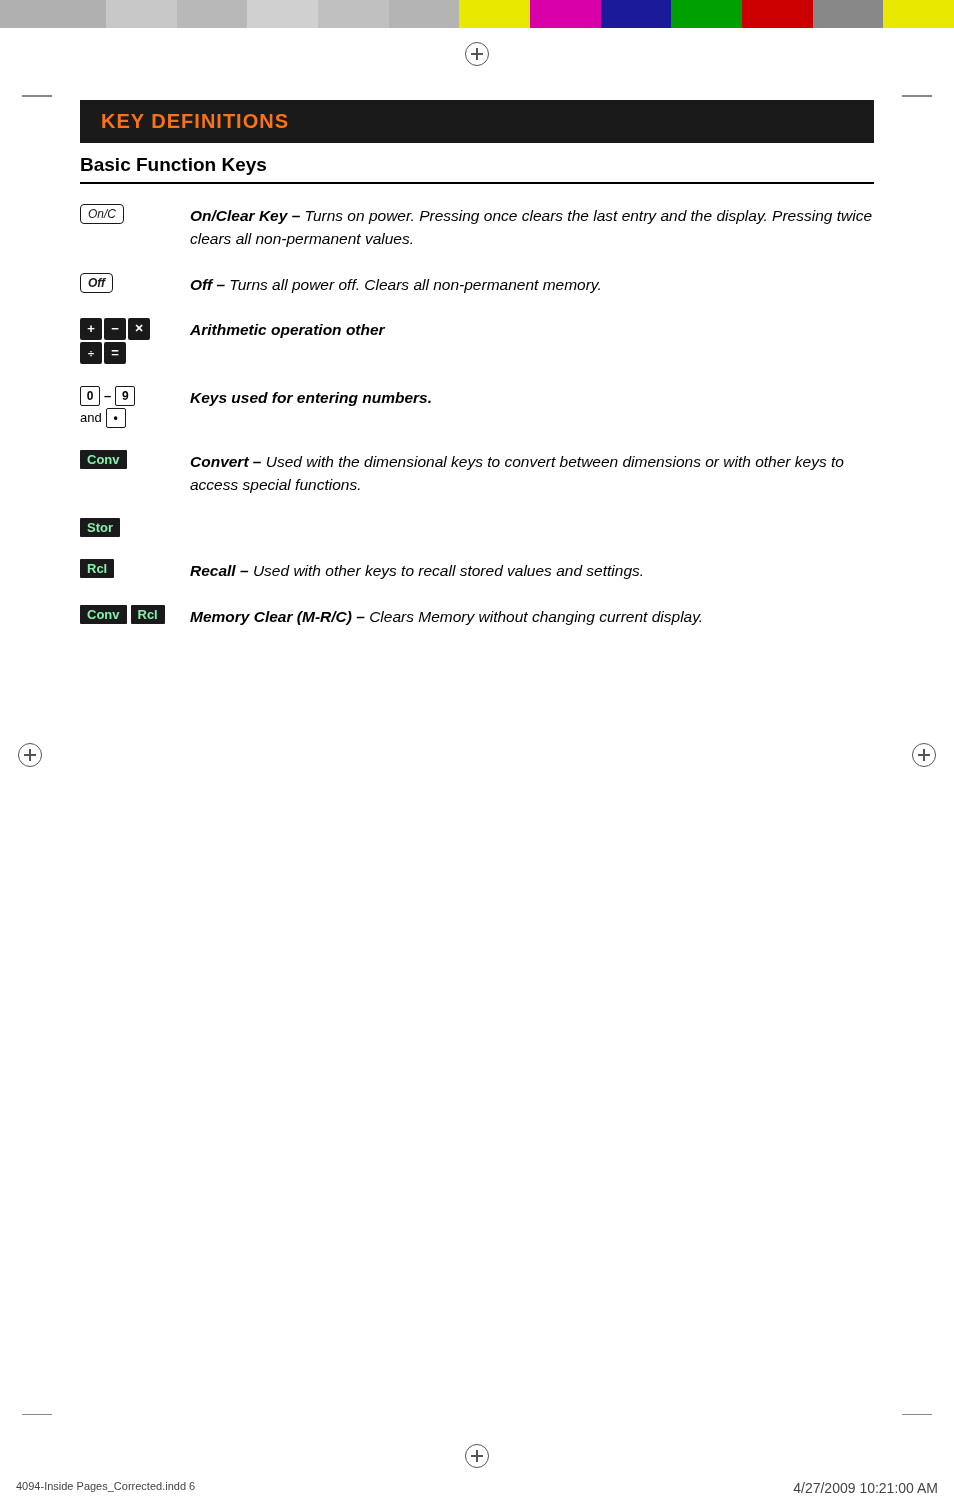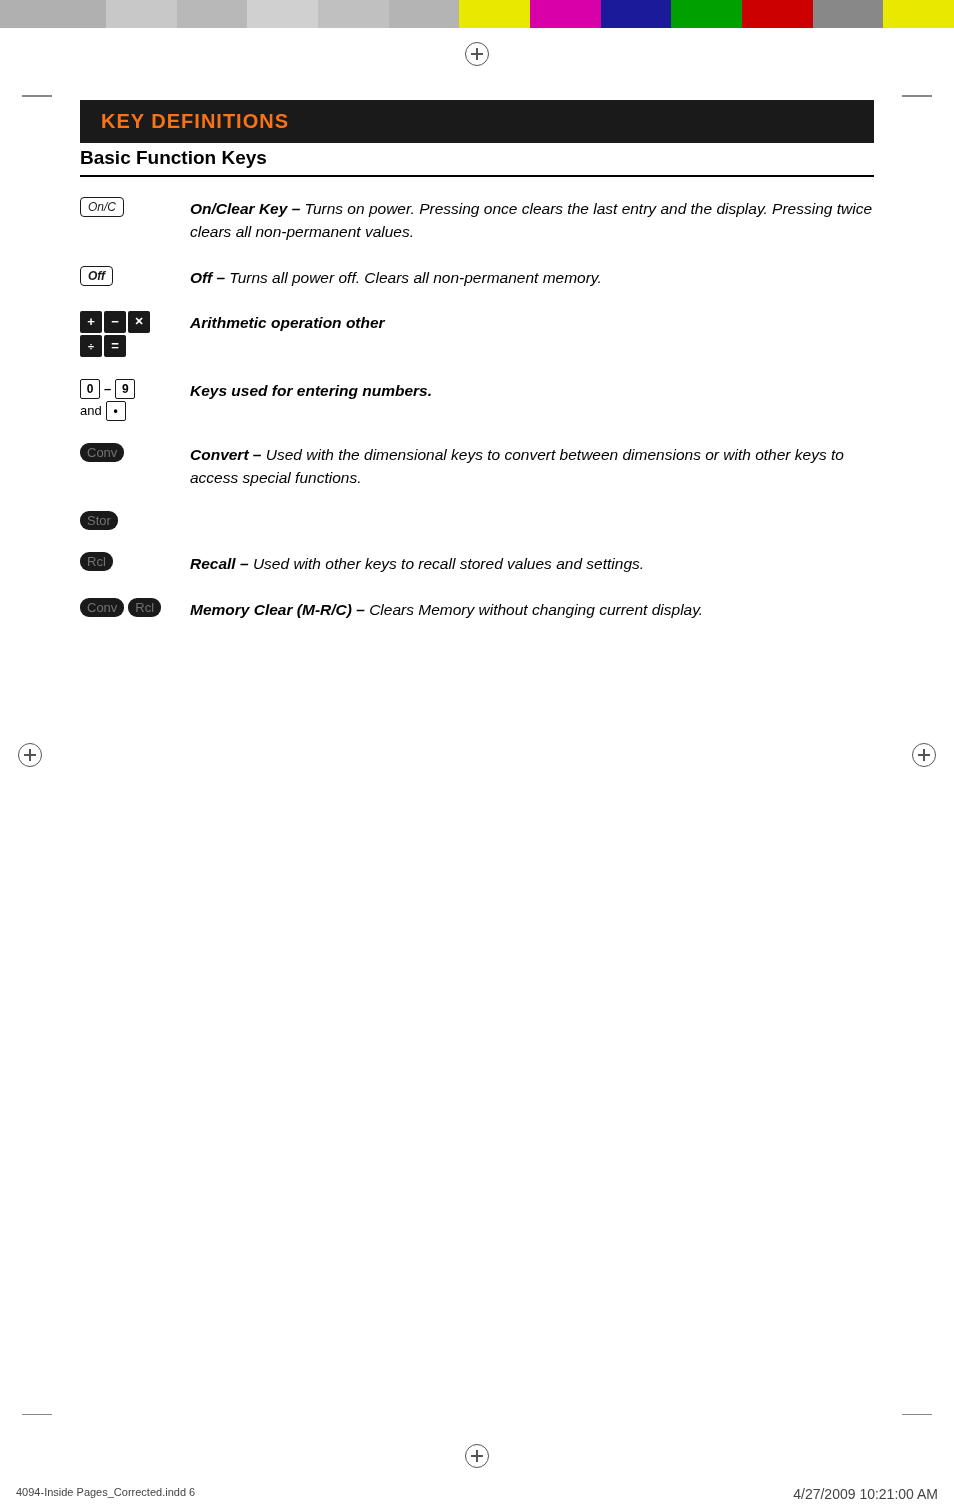--- a/index.html
+++ b/index.html
@@ -85,21 +85,21 @@
       font-family: Arial Black, Arial, sans-serif;
     }
 
     
     .section-title {
       font-size: 19px;
       font-weight: 900;
       border-bottom: 2.5px solid #000;
       padding-bottom: 6px;
       margin-bottom: 20px;
-      margin-top: 4px;
+      margin-top: 11px;
     }
 
     
     .key-entry {
       display: flex;
       align-items: flex-start;
       margin-bottom: 22px;
     }
 
     .key-symbol {
@@ -122,25 +122,25 @@
     .key-description i {
       font-style: italic;
     }
 
     
     .key-badge {
       display: inline-flex;
       align-items: center;
       justify-content: center;
       background: #1a1a1a;
-      color: #737373;
+      color: #86efac;
       font-size: 13px;
-      font-weight: normal;
+      font-weight: bold;
       padding: 2px 7px;
-      border-radius: 9px;
+      border-radius: 1px;
       font-family: Arial, sans-serif;
       white-space: nowrap;
     }
 
     .key-badge.outlined {
       background: #ffffff;
       color: #1a1a1a;
       border: 1.5px solid #1a1a1a;
       border-radius: 4px;
       font-style: italic;
@@ -182,21 +182,21 @@
       width: 20px;
       height: 20px;
       font-size: 12px;
       border-radius: 2px;
       font-weight: bold;
     }
 
     
     .footer {
       position: absolute;
-      bottom: 8px;
+      bottom: 14px;
       left: 0;
       width: 100%;
       display: flex;
       justify-content: space-between;
       font-size: 11px;
       color: #444;
       padding: 0 16px;
     }
 
     .footer-left {

